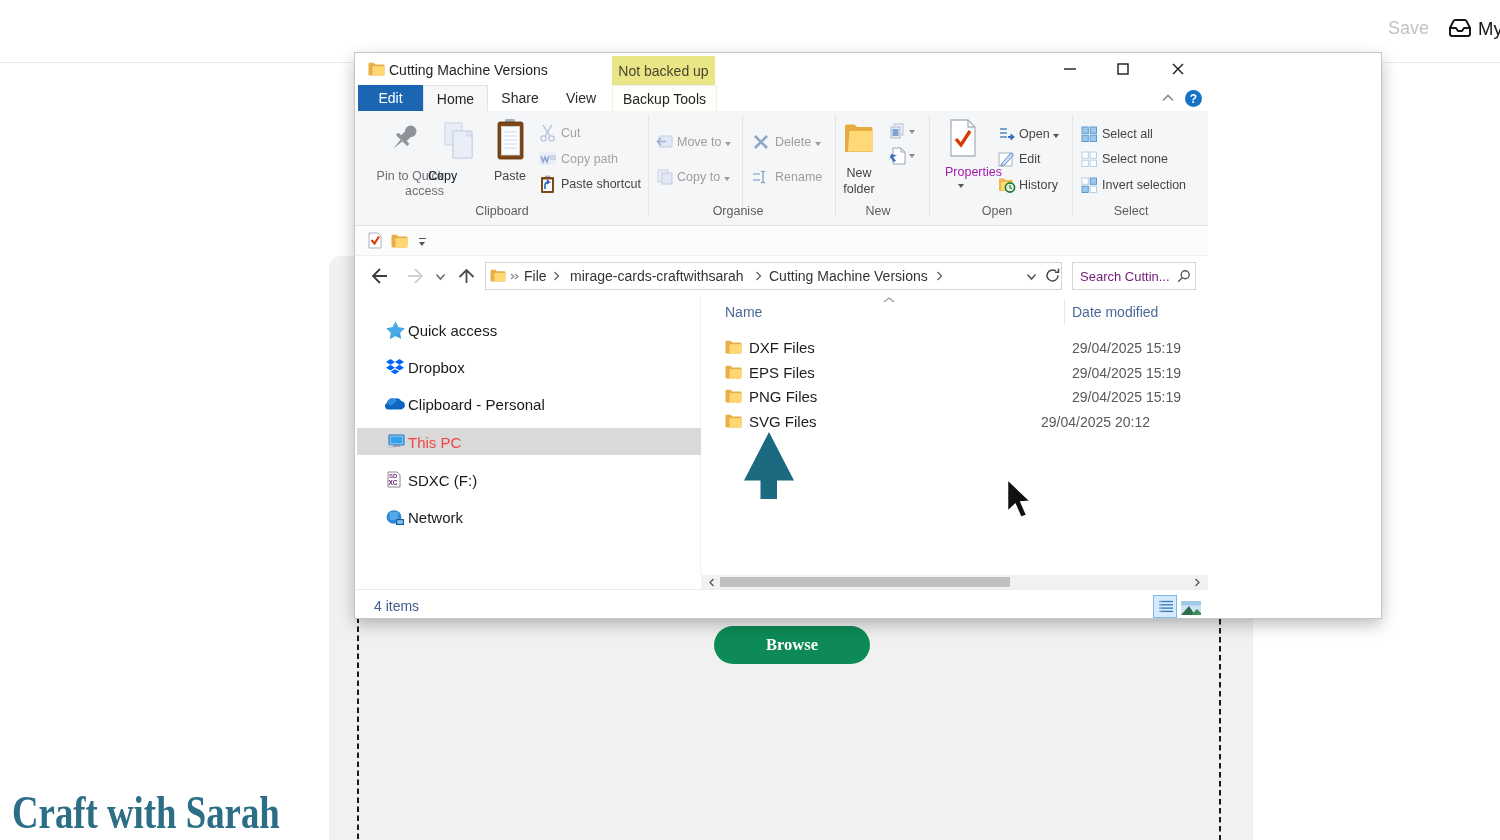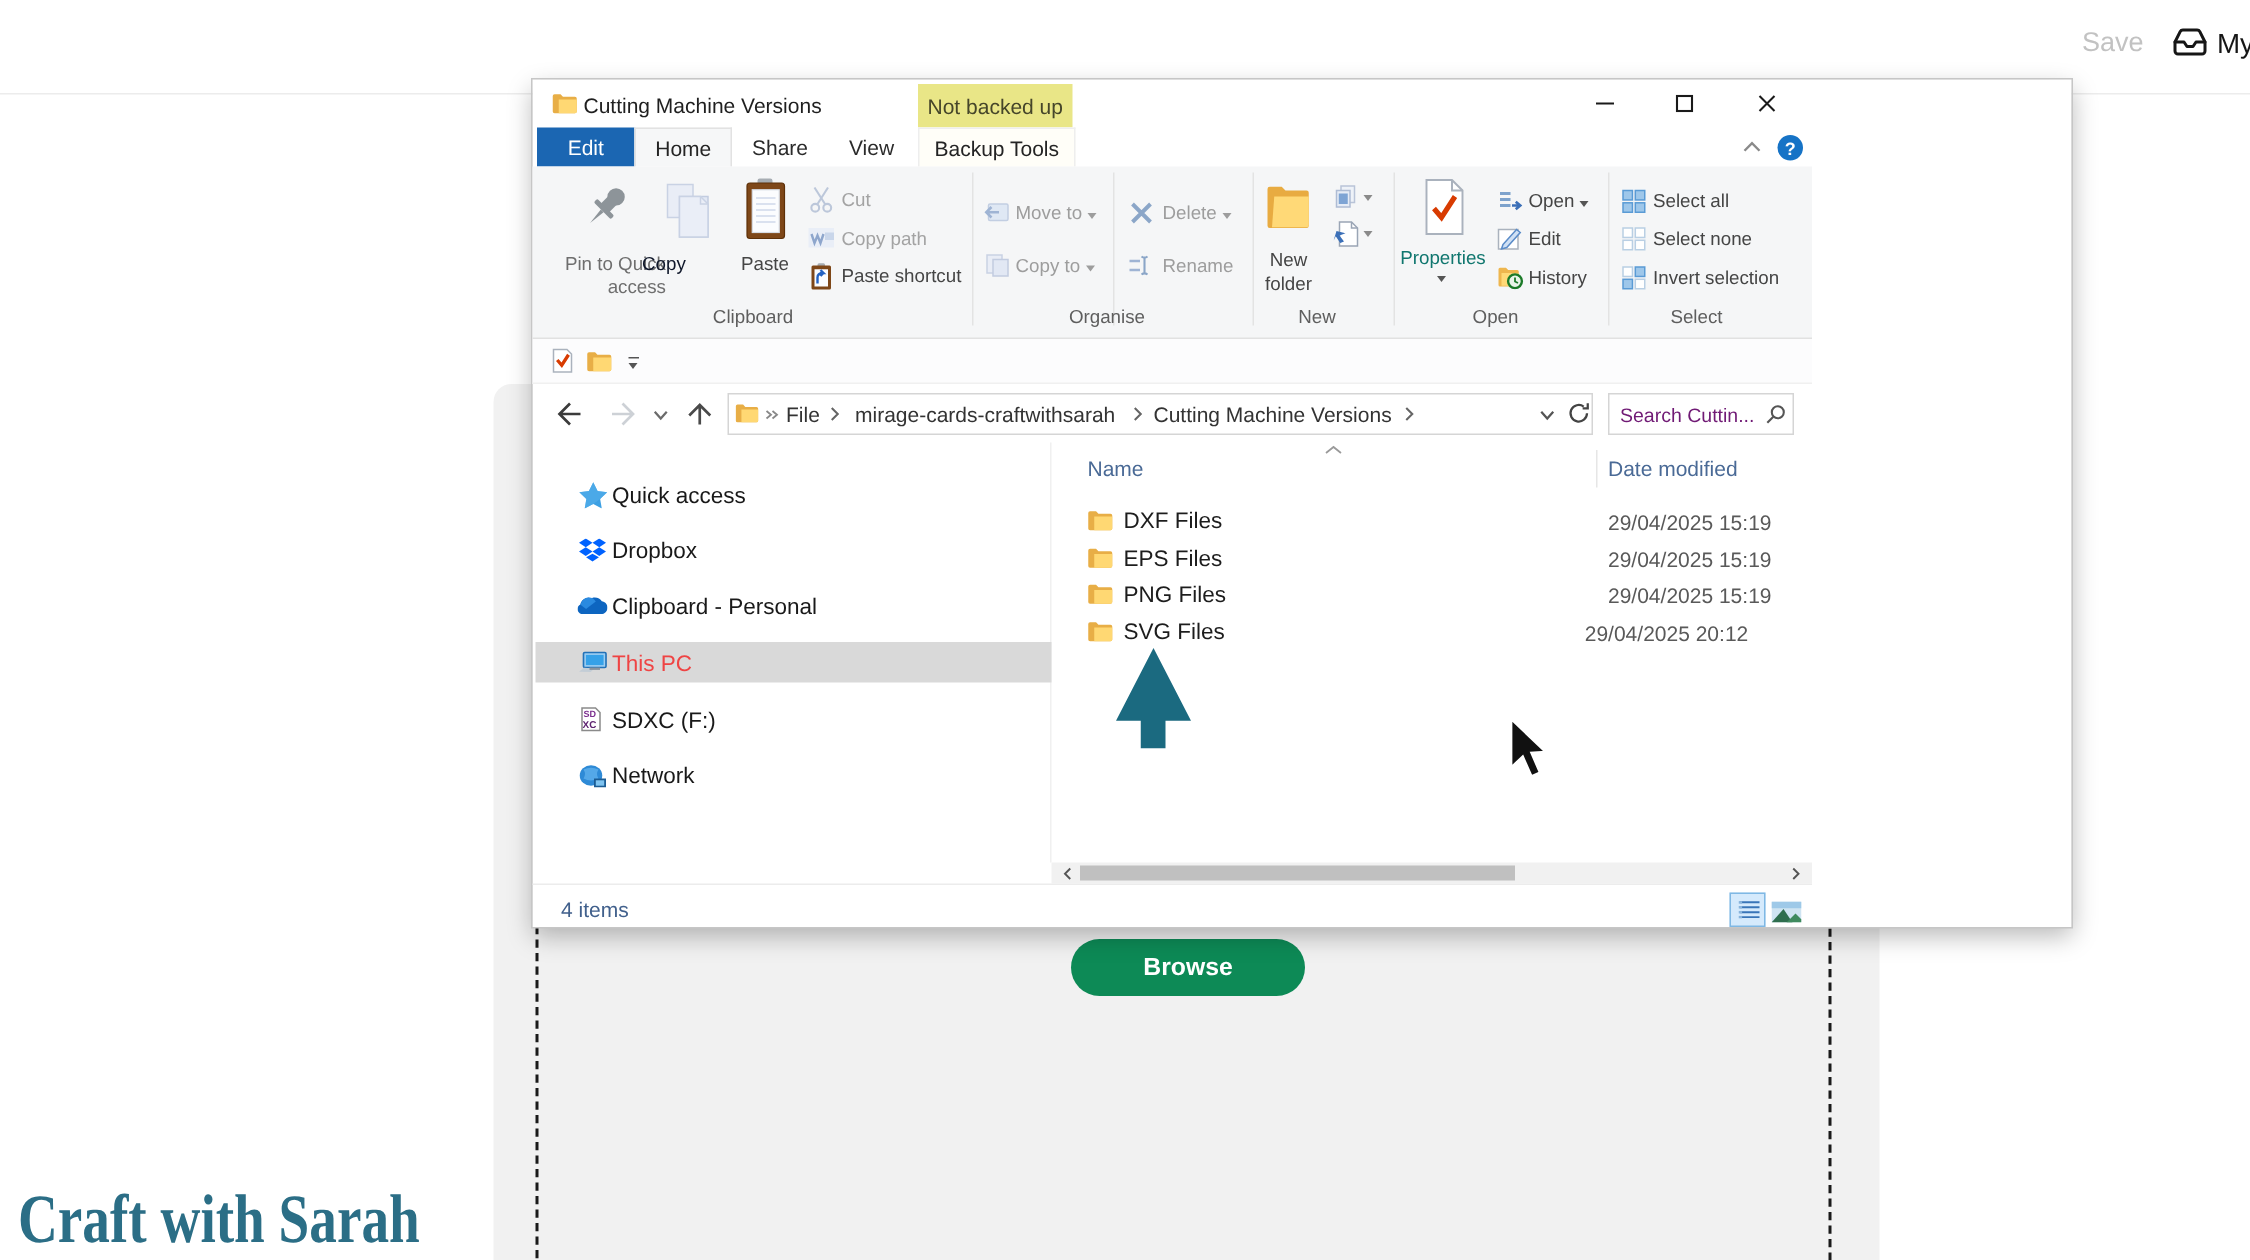--- a/index.html
+++ b/index.html
@@ -15,21 +15,21 @@
 <div class="a txt" style="left:1388px;top:18px;font-size:18px;color:#c2c2c2;">Save</div>
 <svg class="a" style="left:1448px;top:16px" width="24" height="24" viewBox="0 0 24 24" fill="none" stroke="#161616" stroke-width="2" stroke-linecap="round" stroke-linejoin="round">
     <polyline points="22 12 16 12 14 15 10 15 8 12 2 12"></polyline>
     <path d="M5.45 5.11 L2 12 v6 a2 2 0 0 0 2 2 h16 a2 2 0 0 0 2 -2 v-6 l-3.45 -6.89 A2 2 0 0 0 16.76 4 H7.24 a2 2 0 0 0 -1.79 1.11 z"></path>
   </svg>
 <div class="a txt" style="left:1478px;top:18px;font-size:18.5px;color:#161616;">My</div>
 <div class="a" style="left:329px;top:256px;width:924px;height:584px;background:#f1f1f1;border-radius:12px 12px 0 0;"></div>
 <svg class="a" style="left:356px;top:286px" width="866" height="554">
     <rect x="2" y="2" width="862" height="620" rx="16" fill="none" stroke="#1a1a1a" stroke-width="2" stroke-dasharray="5.5,3.5"></rect>
   </svg>
-<div class="a" style="left:714px;top:626px;width:156px;height:38px;background:#0d8a56;border-radius:19px;color:#fff;font-weight:bold;font-size:16.5px;display:flex;align-items:center;justify-content:center;">Browse</div>
+<div class="a" style="left:714px;top:626px;width:156px;height:38px;background:#0d8a56;border-radius:19px;color:#fff;font-weight:bold;font-size:16.5px;display:flex;align-items:center;justify-content:center;font-family:Liberation Serif, serif;">Browse</div>
 <div class="a txt" style="left:12px;top:786px;font-family:'Liberation Serif',serif;font-weight:bold;font-size:46px;color:#2b6e86;transform:scaleX(0.8);transform-origin:left center;">Craft with Sarah</div>
 
 <div id="win" class="a" style="left:355px;top:53px;width:1026px;height:565px;background:#fff;outline:1px solid #c6c6c6;box-shadow:0 6px 16px rgba(0,0,0,0.28);font-size:12.5px;color:#444;">
 
 <svg class="a" style="left:13px;top:9px" width="17" height="14" viewBox="0 0 17 14">
       <path d="M0.5,2 q0,-1.2 1.2,-1.2 h4 l1.6,1.7 h8 q1.2,0 1.2,1.2 v8.6 q0,1.2 -1.2,1.2 h-13.6 q-1.2,0 -1.2,-1.2 Z" fill="#e8ae46"></path>
       <path d="M4.5,4.3 h12 v8 q0,1.2 -1.2,1.2 h-10.8 Z" fill="#ffd873"></path>
     </svg>
 <div class="a txt" style="left:34px;top:9px;font-size:14px;color:#1f1f1f;">Cutting Machine Versions</div>
 <div class="a" style="left:257px;top:3px;width:103px;height:29px;background:#e9e687;color:#46462a;font-size:14px;display:flex;align-items:center;justify-content:center;">Not backed up</div>
@@ -156,21 +156,21 @@
       <path d="M12,1 v4 h4" fill="none" stroke="#9aa5b5"></path>
       <path d="M2,7 l6,1.5 -4,1.5 3,4 -2.5,1 -3,-4.5 -1.5,3 Z" fill="#3c70b8"></path>
     </svg>
 <span class="tri a" style="left:554px;top:101px"></span>
 
 <svg class="a" style="left:594px;top:66px" width="28" height="38" viewBox="0 0 28 38">
       <path d="M2,1 h17 l7,7 v29 h-24 Z" fill="#fff" stroke="#aab2bd" stroke-width="1.3"></path>
       <path d="M19,1 v7 h7" fill="none" stroke="#aab2bd" stroke-width="1.3"></path>
       <path d="M7,20 l5,6 9,-14" fill="none" stroke="#d83b01" stroke-width="3.4"></path>
     </svg>
-<div class="a" style="left:567px;top:112px;width:80px;text-align:center;color:#0f766e;">Properties</div>
+<div class="a" style="left:567px;top:112px;width:80px;text-align:right;color:#a21caf;">Properties</div>
 <span class="tri a" style="left:603px;top:131px;border-top-color:#555"></span>
 <svg class="a" style="left:643px;top:73px" width="17" height="16" viewBox="0 0 17 16">
       <g stroke="#7da2cc" stroke-width="2">
         <line x1="2" y1="3" x2="9" y2="3"></line>
         <line x1="2" y1="7" x2="9" y2="7"></line>
         <line x1="2" y1="11" x2="9" y2="11"></line>
       </g>
       <path d="M10,8 h5 m-2.5,-2.5 l3,2.5 -3,2.5" transform="translate(0,3)" fill="none" stroke="#3c70b8" stroke-width="1.8"></path>
     </svg>
 <div class="a txt" style="left:664px;top:74px;color:#454545;">Open <span class="tri" style="border-top-color:#555"></span></div>
@@ -340,21 +340,21 @@
       <path d="M0.5,2 q0,-1.2 1.2,-1.2 h4 l1.6,1.7 h8 q1.2,0 1.2,1.2 v8.6 q0,1.2 -1.2,1.2 h-13.6 q-1.2,0 -1.2,-1.2 Z" fill="#e8ae46"></path>
       <path d="M4.5,4.3 h12 v8 q0,1.2 -1.2,1.2 h-10.8 Z" fill="#ffd873"></path>
     </svg>
 <div class="a txt" style="left:394px;top:335px;font-size:15px;color:#1d1d1d;">PNG Files</div>
 <div class="a txt" style="left:686px;top:336px;width:140px;text-align:right;font-size:14px;color:#595959;">29/04/2025 15:19</div>
 <svg class="a" style="left:370px;top:361px" width="17" height="14" viewBox="0 0 17 14">
       <path d="M0.5,2 q0,-1.2 1.2,-1.2 h4 l1.6,1.7 h8 q1.2,0 1.2,1.2 v8.6 q0,1.2 -1.2,1.2 h-13.6 q-1.2,0 -1.2,-1.2 Z" fill="#e8ae46"></path>
       <path d="M4.5,4.3 h12 v8 q0,1.2 -1.2,1.2 h-10.8 Z" fill="#ffd873"></path>
     </svg>
 <div class="a txt" style="left:394px;top:360px;font-size:15px;color:#1d1d1d;">SVG Files</div>
-<div class="a txt" style="left:686px;top:361px;width:140px;text-align:center;font-size:14px;color:#595959;">29/04/2025 20:12</div>
+<div class="a txt" style="left:686px;top:361px;width:140px;text-align:left;font-size:14px;color:#595959;">29/04/2025 20:12</div>
 
 <svg class="a" style="left:389px;top:379px" width="50" height="67" viewBox="0 0 50 67">
       <polygon points="25,0 50,48.5 33,48.5 33,67 16.5,67 16.5,48.5 0,48.5" fill="#1b6a80"></polygon>
     </svg>
 
 <svg class="a" style="left:651px;top:425px" width="26" height="43" viewBox="0 0 26 43">
       <polygon points="1.5,1.5 1.5,33.5 9.2,26.3 15,39.5 20.6,37 14.9,23.9 24.4,23.3" fill="#111" stroke="#fff" stroke-width="1.5"></polygon>
     </svg>
 
 <div class="a" style="left:346px;top:522px;width:507px;height:14px;background:#f1f1f1"></div>

